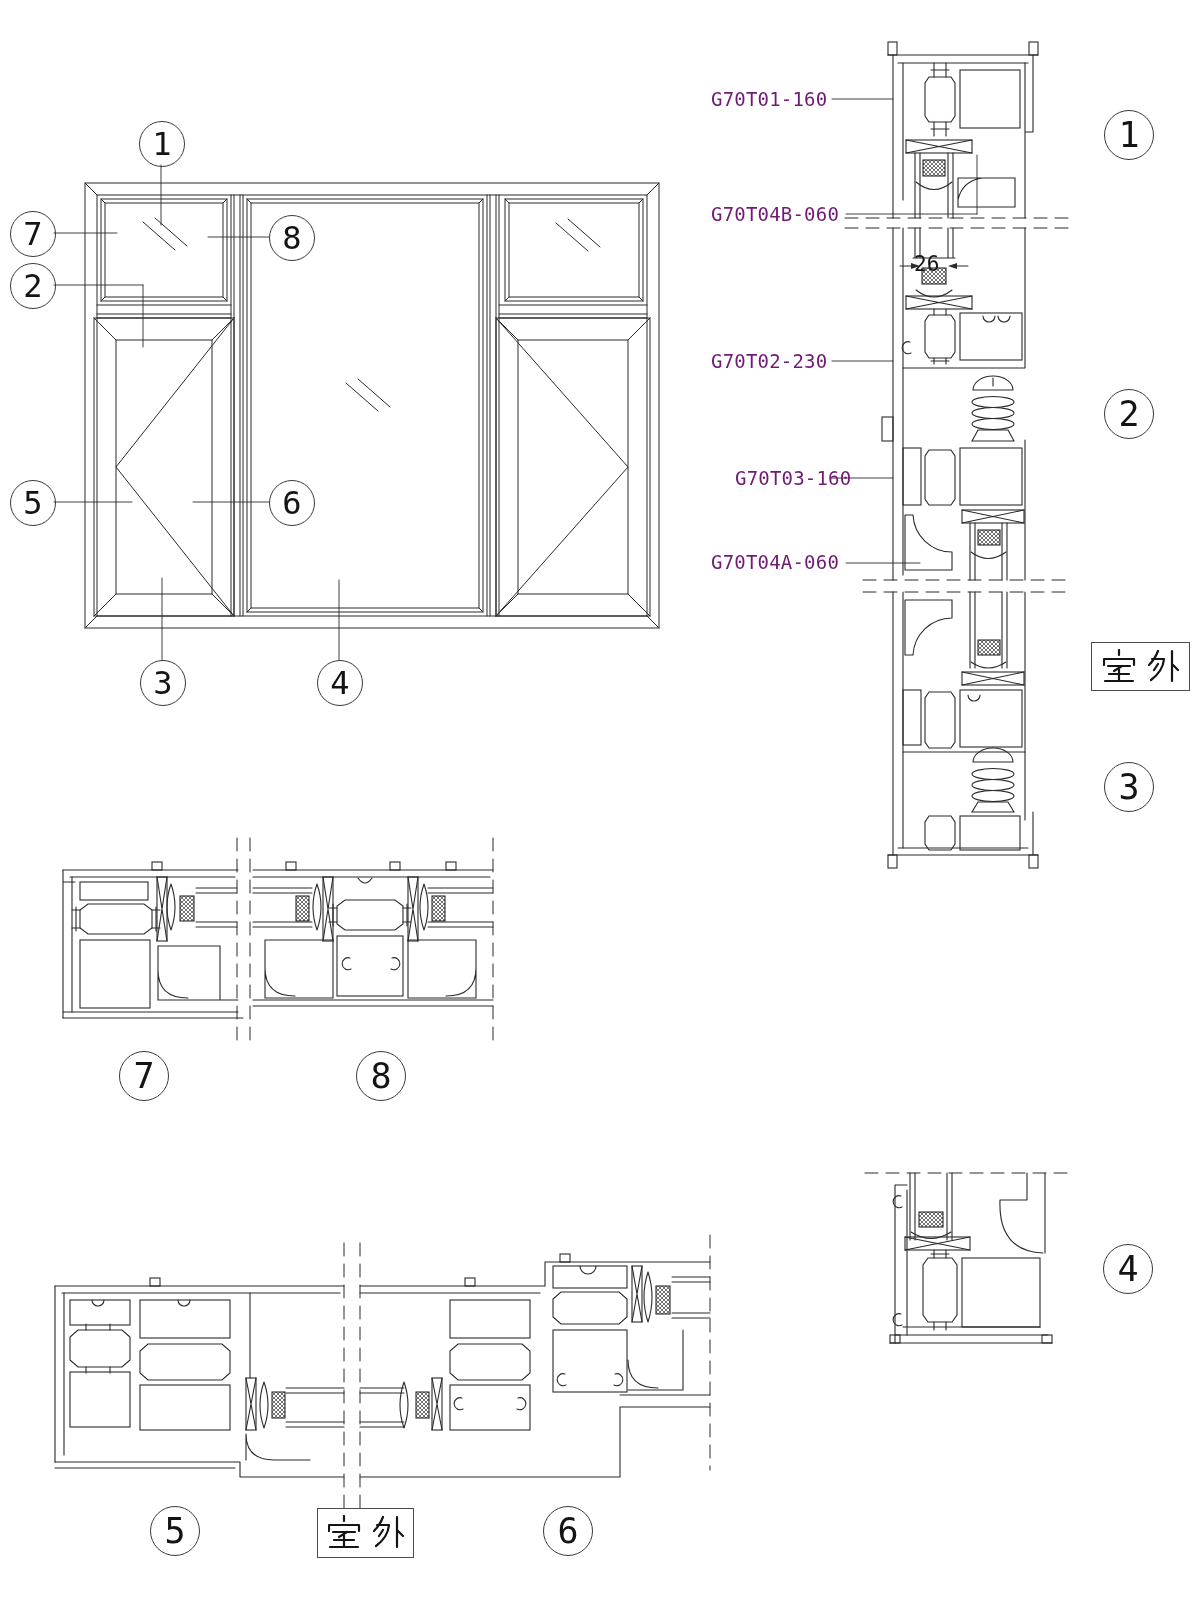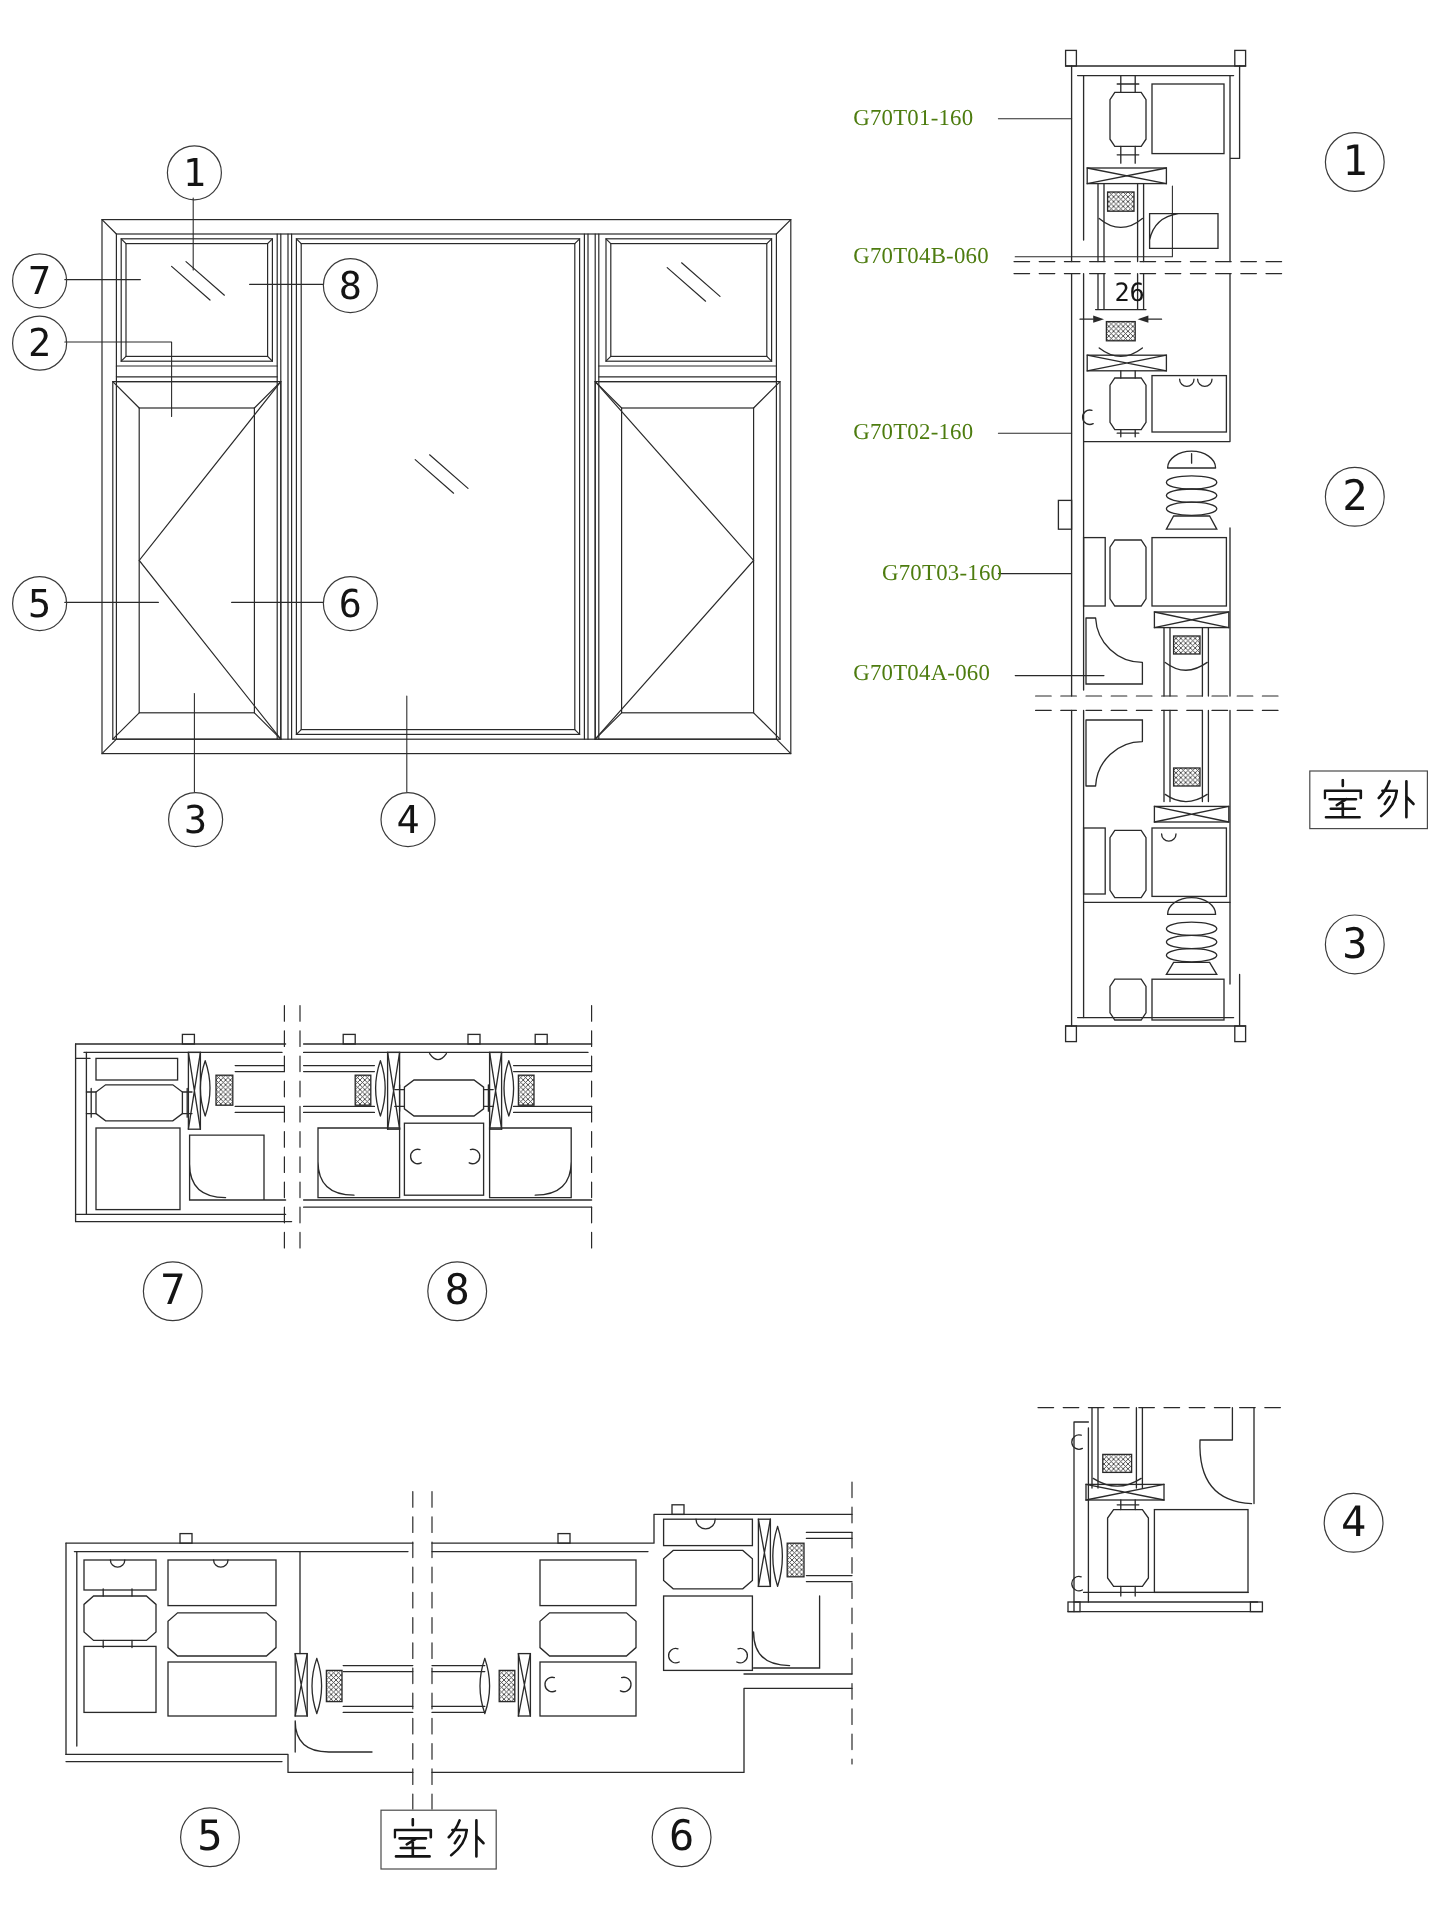--- a/index.html
+++ b/index.html
@@ -9,24 +9,24 @@
   }
   .linework{position:absolute;left:0;top:0;}
   .callout{
     position:absolute;border:1.6px solid #3a3a3a;border-radius:50%;
     display:flex;align-items:center;justify-content:center;
     background:transparent;color:#141414;line-height:1;
   }
   .callout.ev{width:44px;height:44px;font-size:32px;}
   .callout.sec{width:48px;height:48px;font-size:35px;}
   .part-label{
-    position:absolute;font-size:19px;letter-spacing:0.2px;white-space:nowrap;color:#4d7c0f;font-family:Liberation Serif, serif;
+    position:absolute;font-size:19px;letter-spacing:0.2px;white-space:nowrap;color:#701a75;
   }
   .dim-label{
-    position:absolute;font-size:21px;color:#161616;width:40px;text-align:right;
+    position:absolute;font-size:21px;color:#161616;width:40px;text-align:left;margin-top:20px;
   }
   .outdoor-box{
     position:absolute;border:1.6px solid #4a4a4a;background:#fff;
     display:flex;align-items:center;justify-content:center;
   }
 </style>
 </head>
 <body>
 
 <div class="canvas">
@@ -281,21 +281,21 @@
     <path d="M648,1272 Q640,1297 648,1322 M648,1272 Q656,1297 648,1322"></path>
     <rect x="656" y="1286" width="14" height="28" fill="url(#hatch)"></rect>
     <path d="M672,1277 H710 M672,1282 H710 M672,1313 H710 M672,1318 H710"></path>
     <path d="M683,1330 V1390 H628 M628,1360 Q628,1388 658,1388"></path>
     <path d="M360,1477 H620 M620,1477 V1407 M620,1395 H710 M620,1407 H710"></path>
   </g>
 </svg>
 
 <div class="part-label" style="left:711px;top:88px">G70T01-160</div>
 <div class="part-label" style="left:711px;top:203px">G70T04B-060</div>
-<div class="part-label" style="left:711px;top:350px">G70T02-160</div>
+<div class="part-label" style="left:711px;top:350px">G70T02-230</div>
 <div class="part-label" style="left:735px;top:467px">G70T03-160</div>
 <div class="part-label" style="left:711px;top:551px">G70T04A-060</div>
 
 <div class="dim-label" style="left:914px;top:232px">26</div>
 
 <div class="callout ev" style="left:139px;top:121px">1</div>
 <div class="callout ev" style="left:10px;top:211px">7</div>
 <div class="callout ev" style="left:10px;top:263px">2</div>
 <div class="callout ev" style="left:10px;top:480px">5</div>
 <div class="callout ev" style="left:269px;top:215px">8</div>

